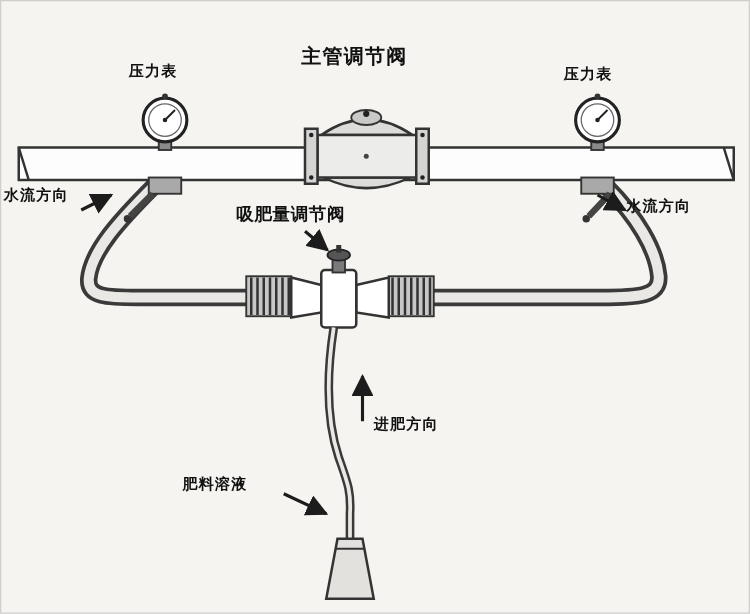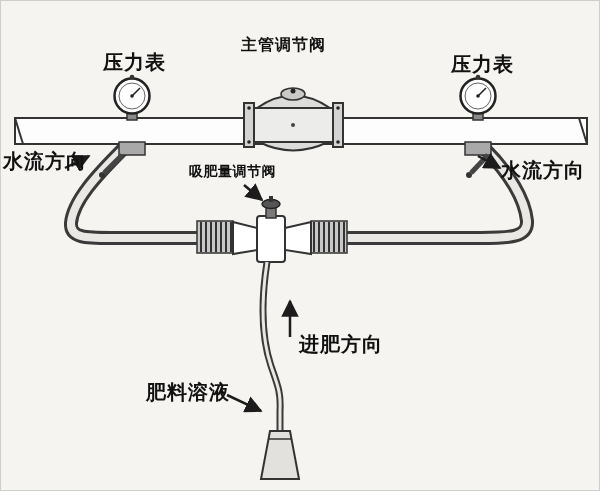--- a/index.html
+++ b/index.html
@@ -10,21 +10,21 @@
     background:#f5f4f1;
     border:1px solid #cfcecb;
     box-sizing:border-box;
     overflow:hidden;
   }
   #drawing{position:absolute;left:0;top:0;}
   .lbl{
     position:absolute;
     color:#111;
     font-weight:bold;
-    font-size:20px;
+    font-size:12px;
     letter-spacing:1px;
     white-space:nowrap;
     user-select:none;
   }
   .lbl.big{font-size:16px;}
   .lbl.small{font-size:14px;letter-spacing:0.5px;font-family:Liberation Mono, monospace;}
 </style>
 </head>
 <body>
 

